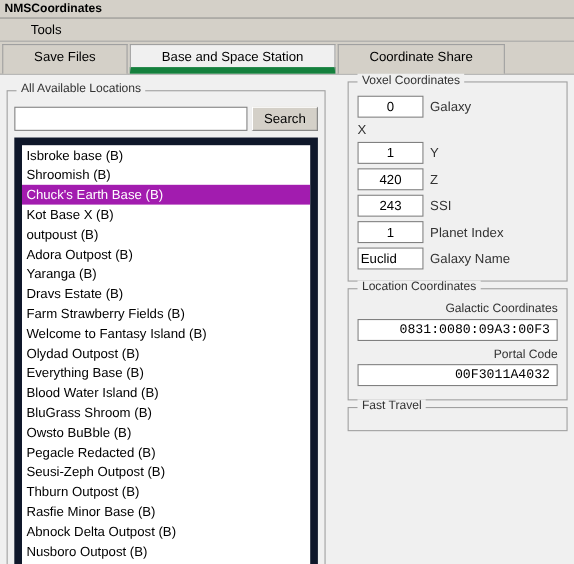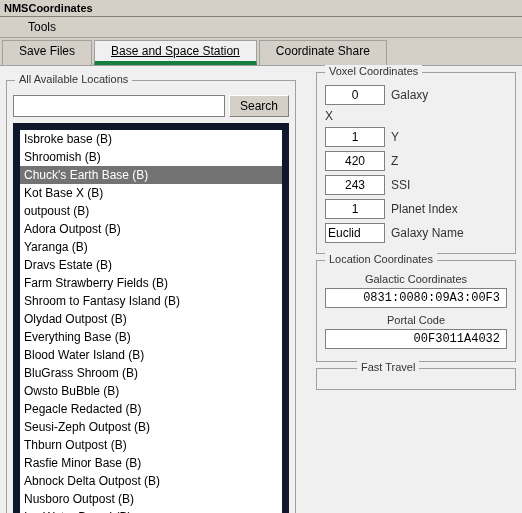--- a/index.html
+++ b/index.html
@@ -34,30 +34,29 @@
       background: #d4d0c8;
       display: flex;
       gap: 0;
       border-bottom: 1px solid #a0a0a0;
       padding: 2px 2px 0 2px;
     }
     .tab {
       background: #d4d0c8;
       border: 1px solid #a0a0a0;
       border-bottom: none;
-      padding: 3px 16px;
+      padding: 3px 28px;
       font-size: 12px;
       cursor: pointer;
       margin-right: 2px;
     }
     .tab.active {
       background: #f0f0f0;
-      border-bottom: 4px solid #15803d;
+      border-bottom: 6px solid #15803d;
       z-index: 1;
-      text-decoration: underline;
     }
     .main-content {
       display: flex;
       padding: 6px;
       gap: 20px;
       background: #f0f0f0;
       height: calc(513px - 75px);
     }
     .left-panel {
       flex: 0 0 290px;
@@ -116,21 +115,21 @@
     .list-item {
       padding: 1px 4px;
       cursor: pointer;
       white-space: nowrap;
       overflow: hidden;
       text-overflow: ellipsis;
       font-size: 12px;
       line-height: 16px;
     }
     .list-item.selected {
-      background: #737373;
+      background: #a21caf;
       color: white;
     }
     .voxel-group {
       border: 1px solid #a0a0a0;
       position: relative;
       margin-bottom: 6px;
     }
     .voxel-group-title {
       position: absolute;
       top: -8px;
@@ -184,21 +183,21 @@
       padding: 0 4px;
       font-size: 11px;
       color: #333;
     }
     .location-group-content {
       padding: 12px 8px 6px 8px;
     }
     .coord-section-label {
       font-size: 11px;
       color: #333;
-      text-align: center;
+      text-align: right;
       margin-bottom: 3px;
     }
     .coord-value-box {
       border: 1px solid #808080;
       background: white;
       padding: 2px 6px;
       font-size: 12px;
       text-align: right;
       margin-bottom: 6px;
       font-family: 'Courier New', monospace;
@@ -208,21 +207,20 @@
       position: relative;
     }
     .fast-travel-group-title {
       position: absolute;
       top: -8px;
       left: 8px;
       background: #f0f0f0;
       padding: 0 4px;
       font-size: 11px;
       color: #333;
-      margin-left: 32px;
     }
     .fast-travel-content {
       padding: 12px 8px 6px 8px;
       min-height: 20px;
     }
     
     .list-container::-webkit-scrollbar { width: 14px; }
     .list-container::-webkit-scrollbar-track { background: #d4d0c8; }
     .list-container::-webkit-scrollbar-thumb { background: #a0a0a0; border: 1px solid #808080; }
   </style>
@@ -263,21 +261,21 @@
         <div class="list-container" id="locations-list">
         <div class="list-item">Isbroke base (B)</div>
             <div class="list-item">Shroomish (B)</div>
             <div class="list-item selected">Chuck's Earth Base (B)</div>
             <div class="list-item">Kot Base X (B)</div>
             <div class="list-item">outpoust (B)</div>
             <div class="list-item">Adora Outpost (B)</div>
             <div class="list-item">Yaranga (B)</div>
             <div class="list-item">Dravs Estate (B)</div>
             <div class="list-item">Farm Strawberry Fields (B)</div>
-            <div class="list-item">Shroom to Fantasy Island (B)</div>
+            <div class="list-item">Welcome to Fantasy Island (B)</div>
             <div class="list-item">Olydad Outpost (B)</div>
             <div class="list-item">Everything Base (B)</div>
             <div class="list-item">Blood Water Island (B)</div>
             <div class="list-item">BluGrass Shroom (B)</div>
             <div class="list-item">Owsto BuBble (B)</div>
             <div class="list-item">Pegacle Redacted (B)</div>
             <div class="list-item">Seusi-Zeph Outpost (B)</div>
             <div class="list-item">Thburn Outpost (B)</div>
             <div class="list-item">Rasfie Minor Base (B)</div>
             <div class="list-item">Abnock Delta Outpost (B)</div>

